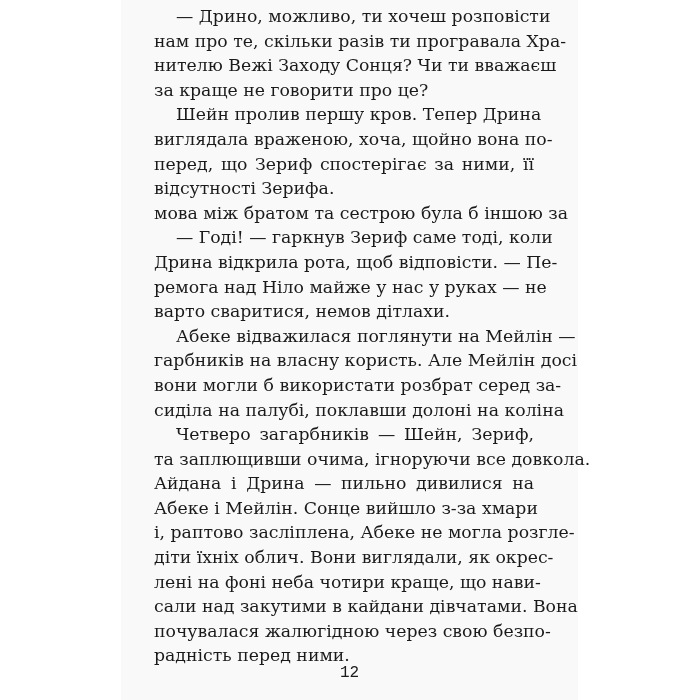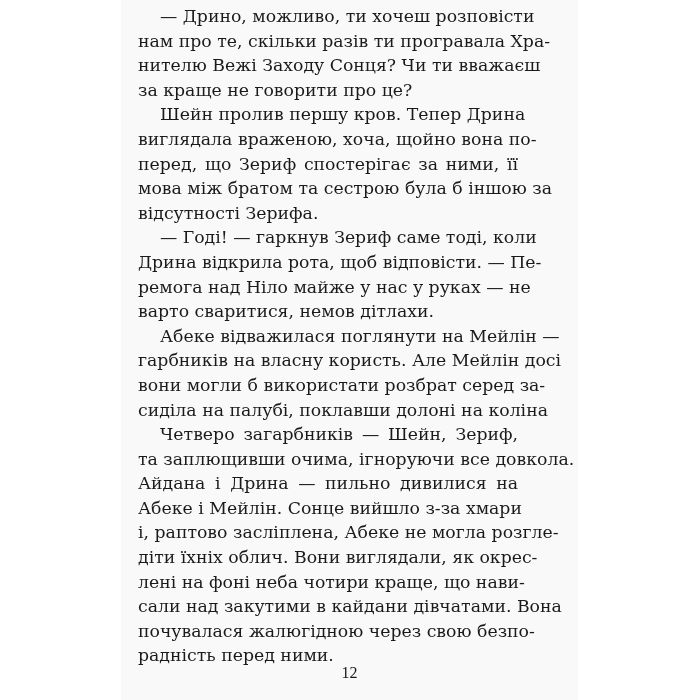--- a/index.html
+++ b/index.html
@@ -4,49 +4,49 @@
   <style>
     html, body { margin: 0; padding: 0; }
     body {
       width: 700px; height: 700px; background: #ffffff; position: relative; overflow: hidden;
     }
     .page {
       position: absolute; left: 121px; top: 0; width: 457px; height: 700px;
       background: #f9f9f9;
     }
     .text {
-      position: absolute; left: 17px; top: 4px; width: 380px;
+      position: absolute; left: 33px; top: 4px; width: 380px;
       font-family: "DejaVu Serif", serif;
       font-size: 17.3px; line-height: 24.6px; color: #1a1a1a;
       text-align: justify;
     }
     .line { display: block; white-space: nowrap; text-align: justify; text-align-last: justify; height: 24.6px; }
     .line.last { text-align-last: left; }
     .line.indent { padding-left: 22px; }
     .page-number {
       position: absolute; left: 0; width: 457px; top: 664px; text-align: center;
-      font-family: Liberation Serif, serif; font-size: 16px; color: #1a1a1a;
+      font-family: Liberation Mono, monospace; font-size: 16px; color: #1a1a1a;
     }
   </style>
 </head>
 <body>
 
 <div class="page">
   <div class="text">
 
     <span class="line indent">— Дрино, можливо, ти хочеш розповісти</span>
     <span class="line">нам про те, скільки разів ти програвала Хра-</span>
     <span class="line">нителю Вежі Заходу Сонця? Чи ти вважаєш</span>
     <span class="line last">за краще не говорити про це?</span>
 
     <span class="line indent">Шейн пролив першу кров. Тепер Дрина</span>
     <span class="line">виглядала враженою, хоча, щойно вона по-</span>
     <span class="line">перед, що Зериф спостерігає за ними, її</span>
+    <span class="line last">відсутності Зерифа.</span>
     <span class="line">мова між братом та сестрою була б іншою за</span>
-    <span class="line last">відсутності Зерифа.</span>
 
     <span class="line indent">— Годі! — гаркнув Зериф саме тоді, коли</span>
     <span class="line">Дрина відкрила рота, щоб відповісти. — Пе-</span>
     <span class="line">ремога над Ніло майже у нас у руках — не</span>
     <span class="line last">варто сваритися, немов дітлахи.</span>
 
     <span class="line indent">Абеке відважилася поглянути на Мейлін —</span>
     <span class="line">гарбників на власну користь. Але Мейлін досі</span>
     <span class="line">вони могли б використати розбрат серед за-</span>
     <span class="line">сиділа на палубі, поклавши долоні на коліна</span>

